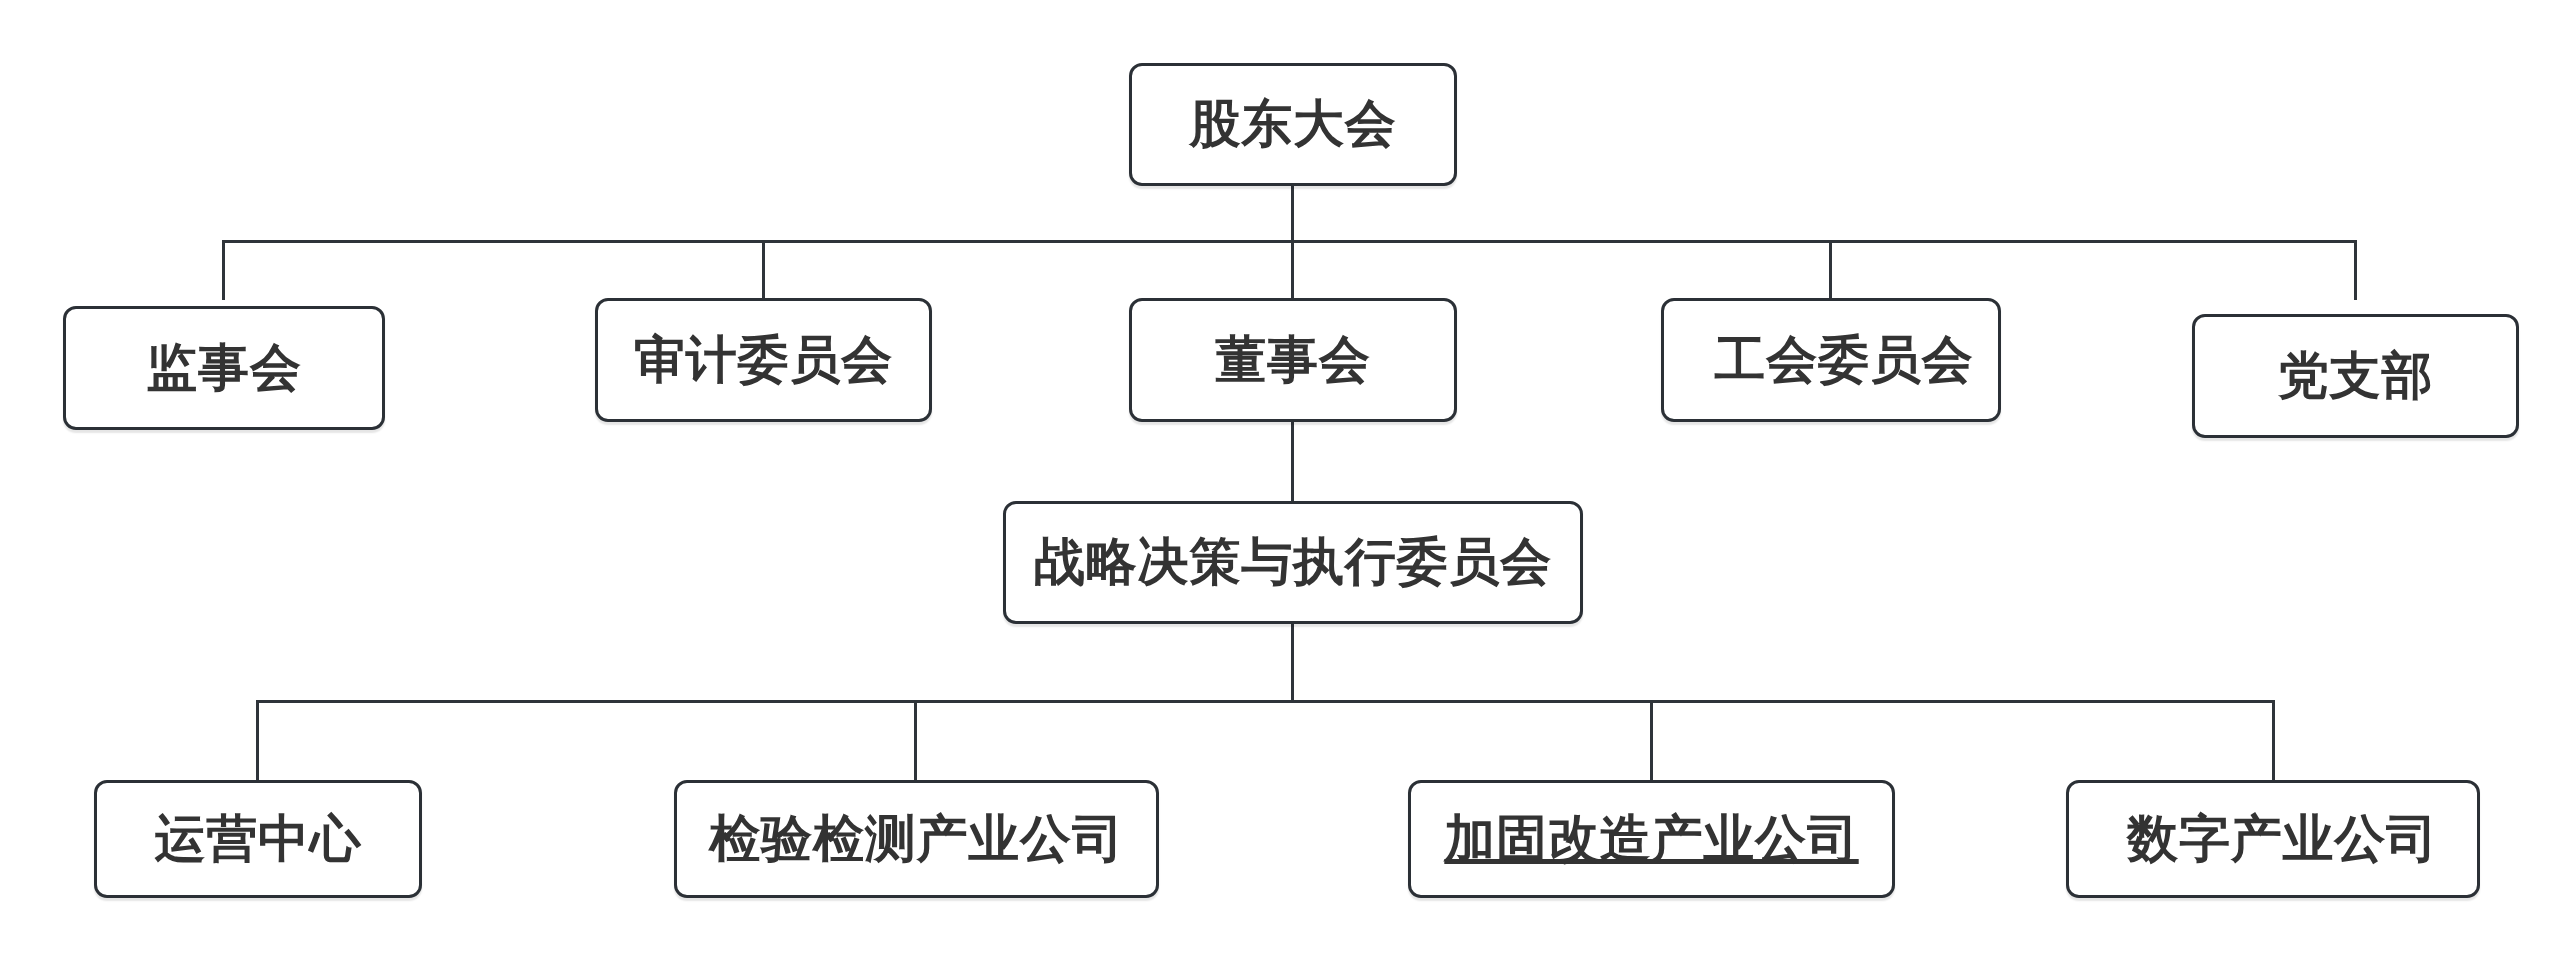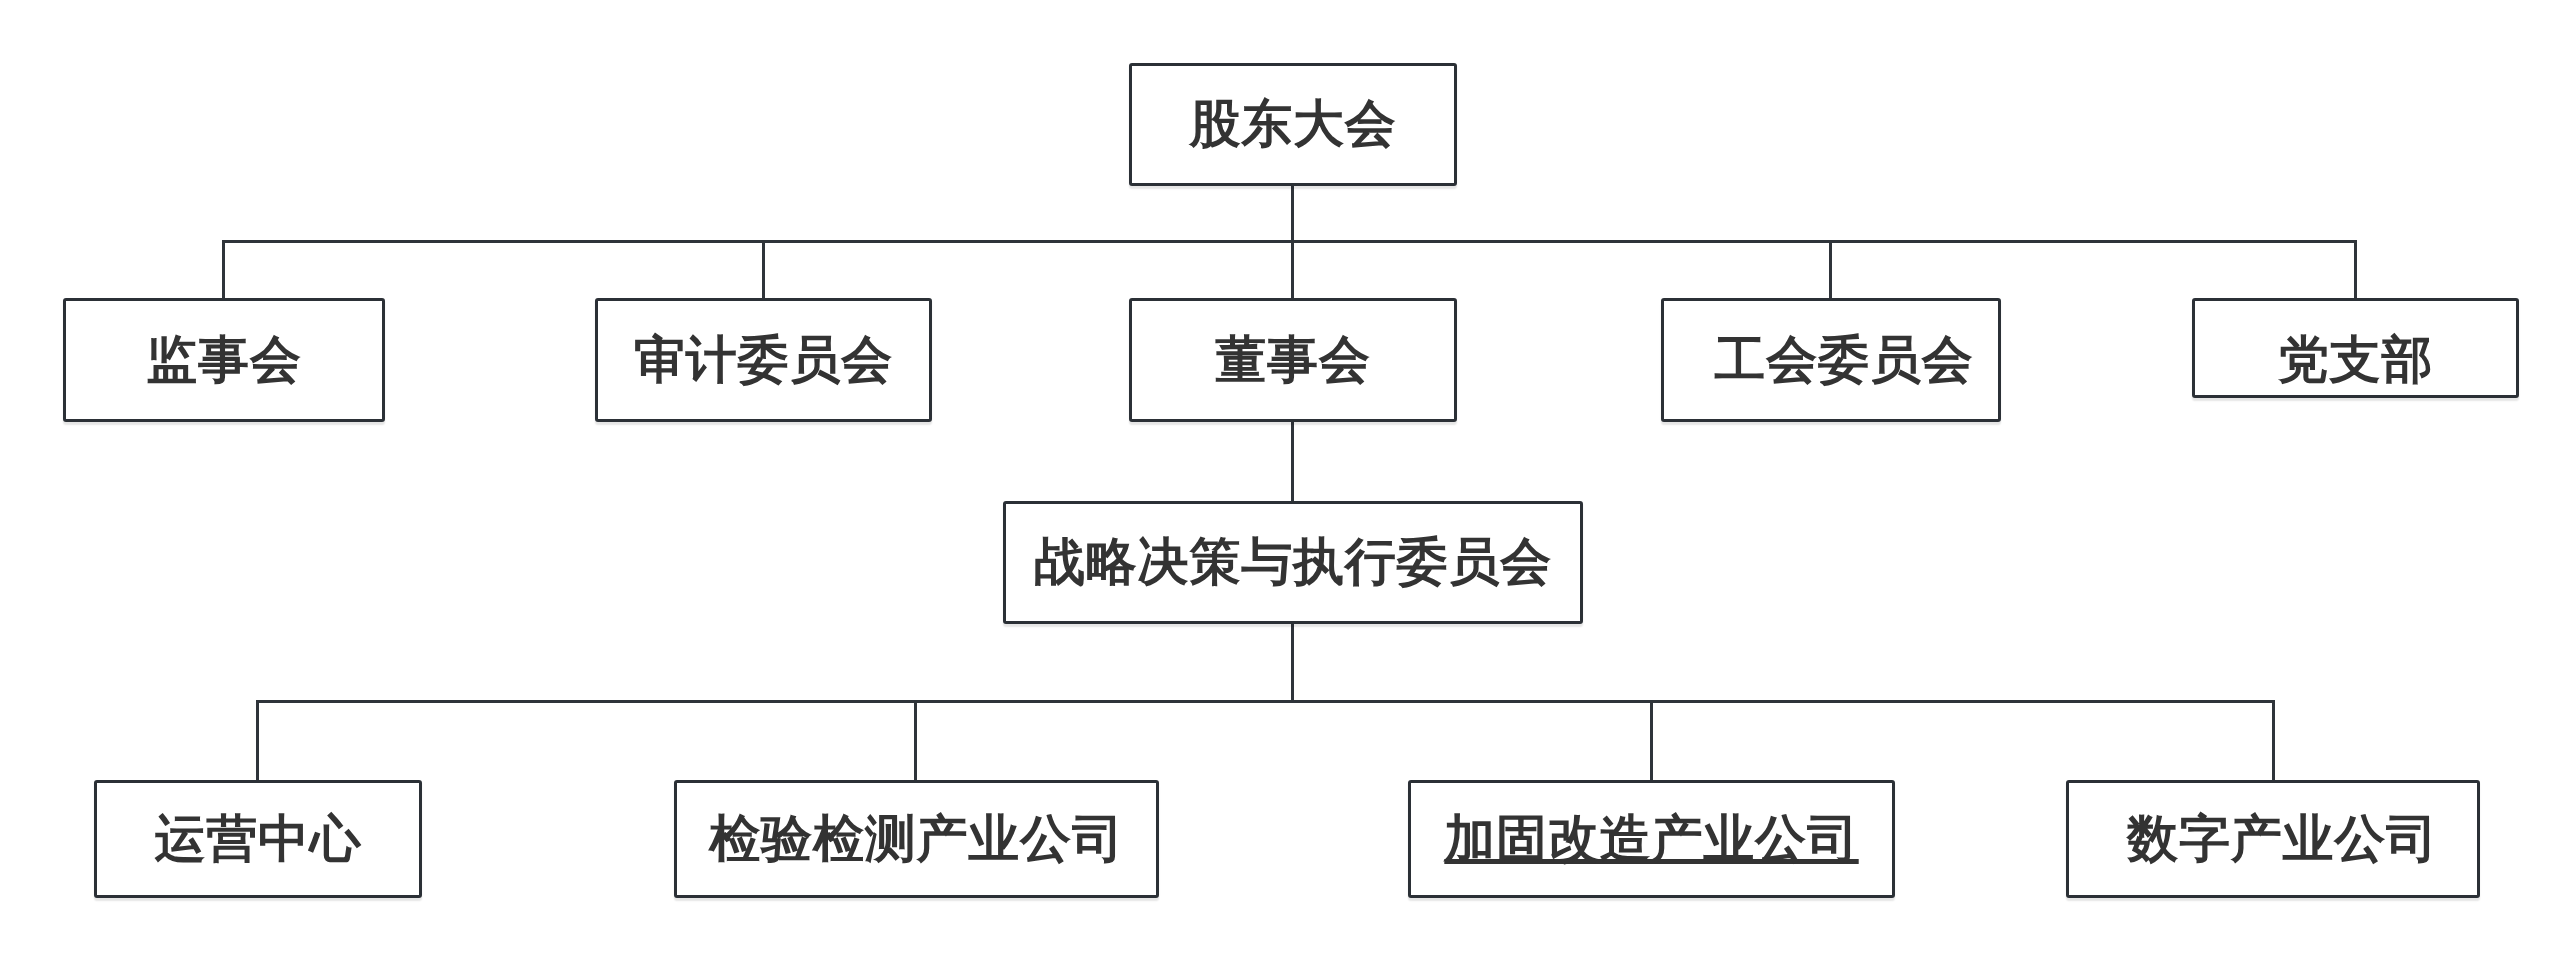--- a/index.html
+++ b/index.html
@@ -13,45 +13,45 @@
   .canvas {
     position: relative;
     width: 2576px;
     height: 965px;
     background: #ffffff;
   }
   .node {
     position: absolute;
     background: #ffffff;
     border: 3.3px solid #2b3036;
-    border-radius: 3px;
+    border-radius: 13px;
     display: flex;
     align-items: center;
     justify-content: center;
     font-size: 51px;
     font-weight: bold;
     color: #333333;
     letter-spacing: 0.8px;
     white-space: nowrap;
     box-shadow: 0 2.5px 1.7px rgba(0,0,0,0.10);
     z-index: 2;
   }
   .line {
     position: absolute;
     background: #2f343a;
     z-index: 1;
   }
   
   .n-shareholders { left: 1129px; top: 63px;  width: 328px; height: 123px; }
   
-  .n-supervisors  { left: 63px;   top: 298px; width: 322px; height: 124px; }
+  .n-supervisors  { left: 63px;   top: 306px; width: 322px; height: 124px; }
   .n-audit        { left: 595px;  top: 298px; width: 337px; height: 124px; }
   .n-board        { left: 1129px; top: 298px; width: 328px; height: 124px; }
   .n-union        { left: 1661px; top: 298px; width: 340px; height: 124px; padding-left: 26px; }
-  .n-party        { left: 2192px; top: 298px; width: 327px; height: 100px; align-items: flex-end; }
+  .n-party        { left: 2192px; top: 314px; width: 327px; height: 124px; }
   
   .n-strategy     { left: 1003px; top: 501px; width: 580px; height: 123px; }
   
   .n-operations   { left: 94px;  top: 780px; width: 328px; height: 118px; }
   .n-inspection   { left: 674px;  top: 780px; width: 485px; height: 118px; }
   .n-reinforce    { left: 1408px; top: 780px; width: 487px; height: 118px; text-decoration: underline; }
   .n-digital      { left: 2066px; top: 780px; width: 414px; height: 118px; padding-left: 19px; }
 
   
   .l-root-stem    { left: 1291px; top: 184px; width: 3.3px;    height: 58px; }

